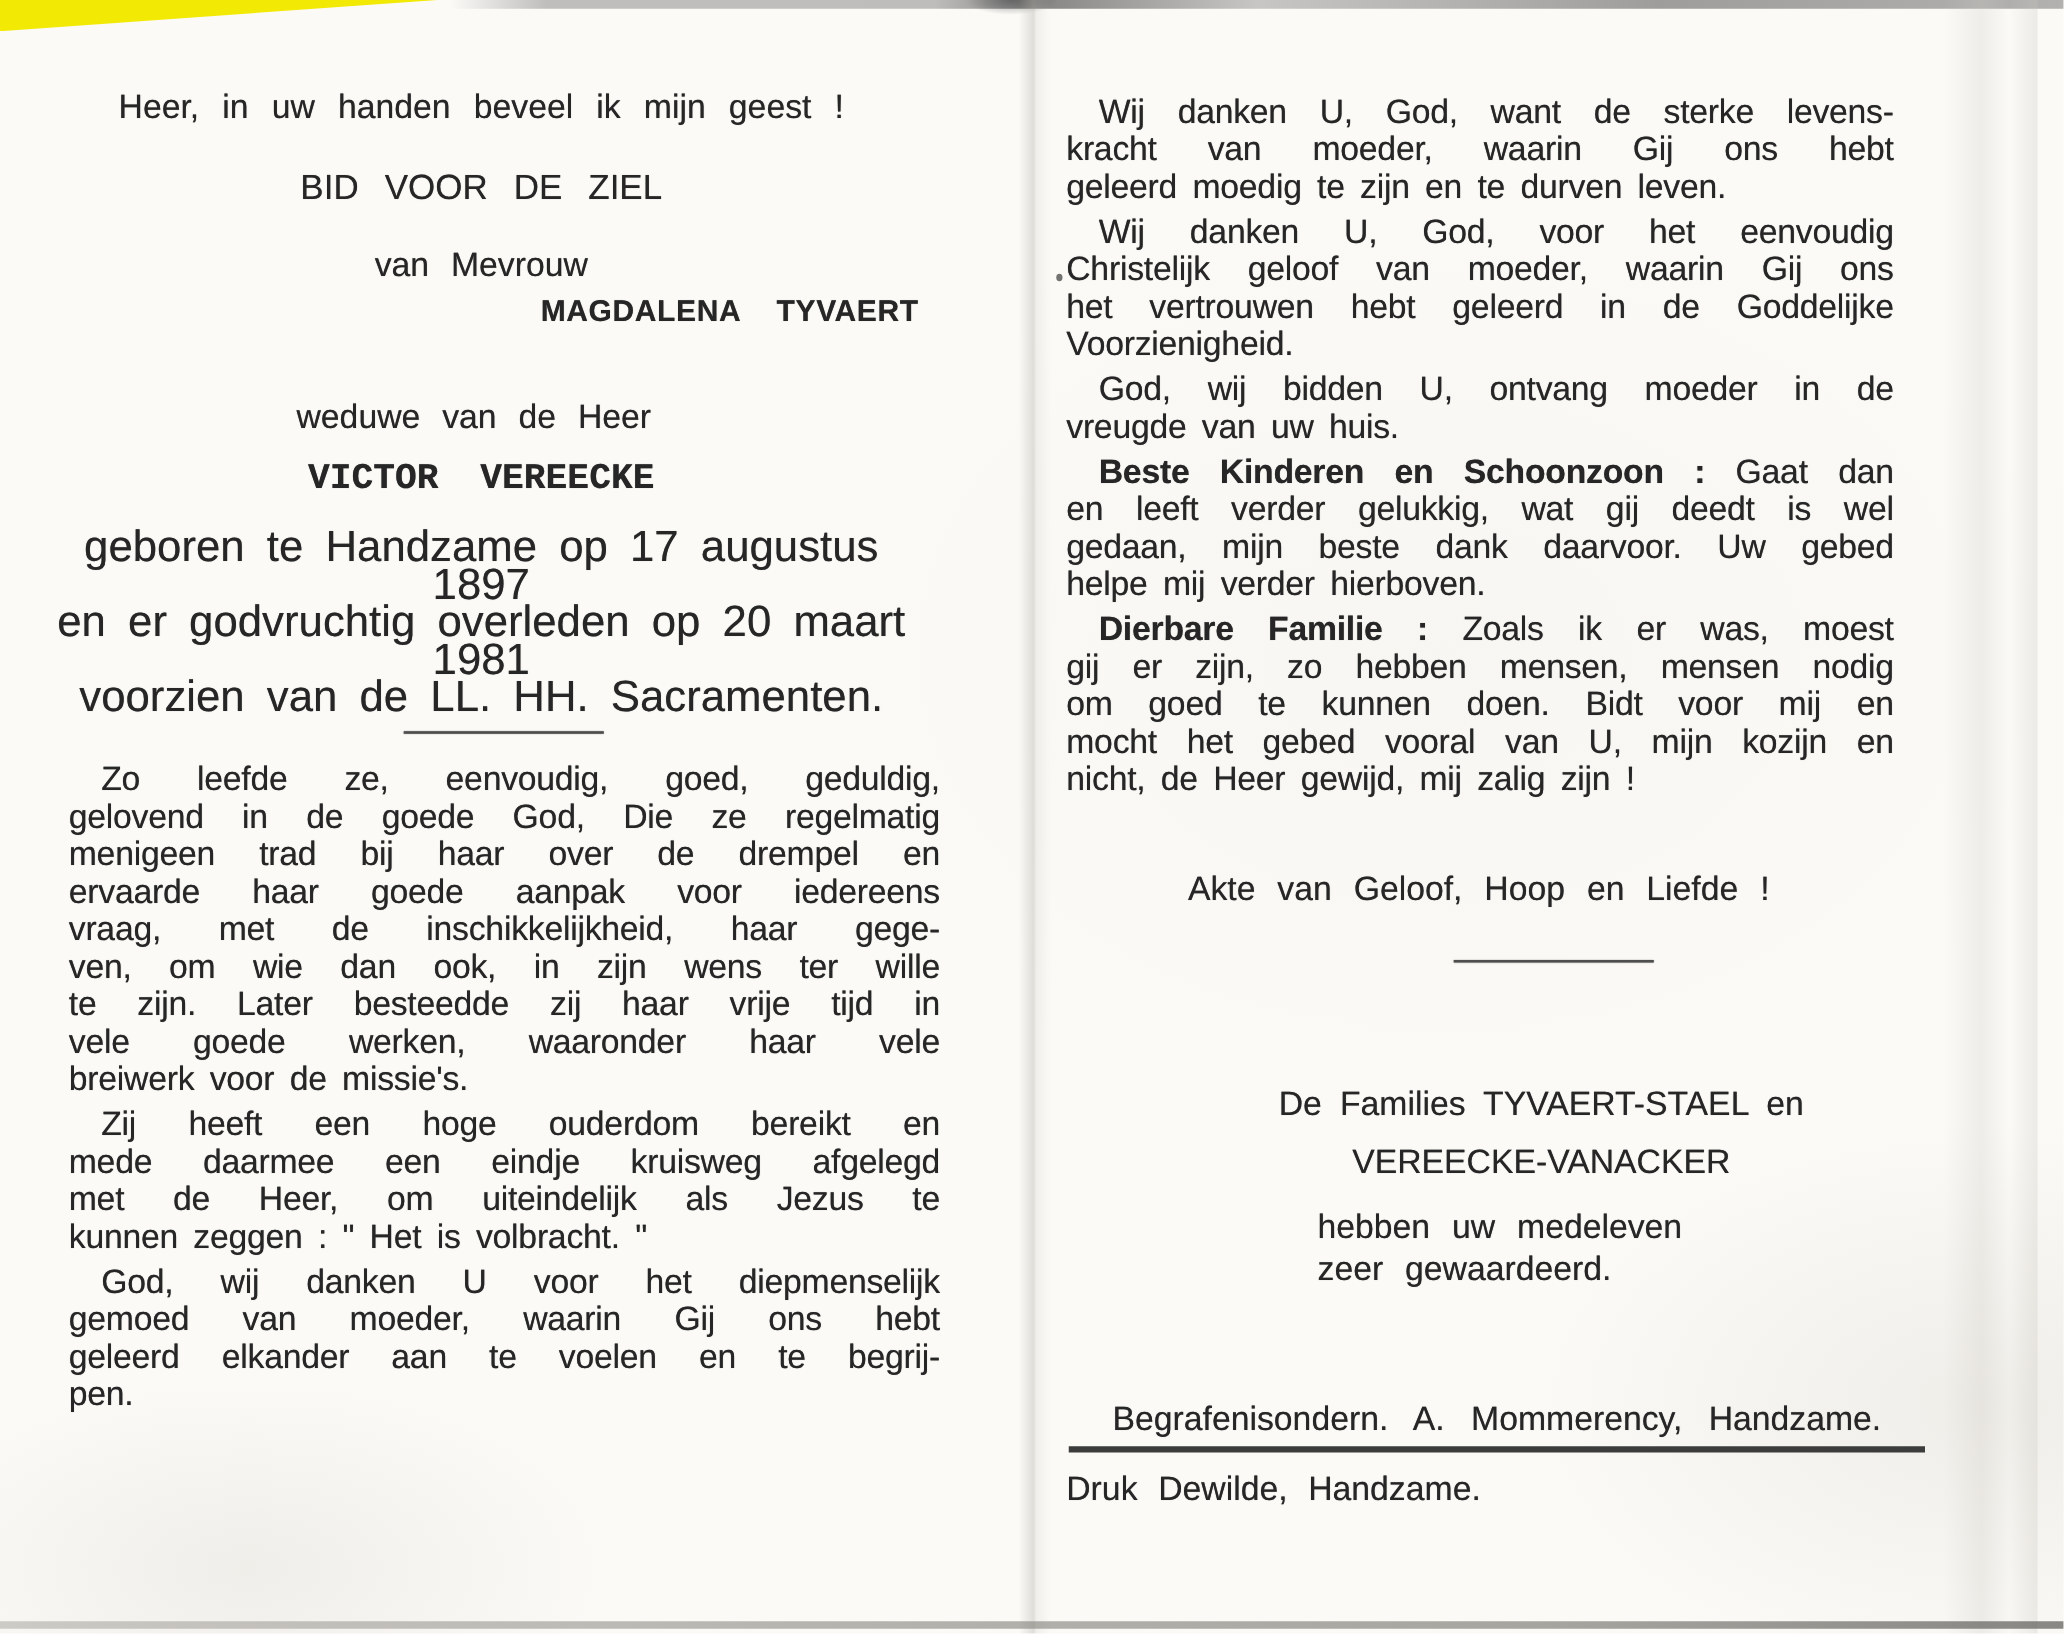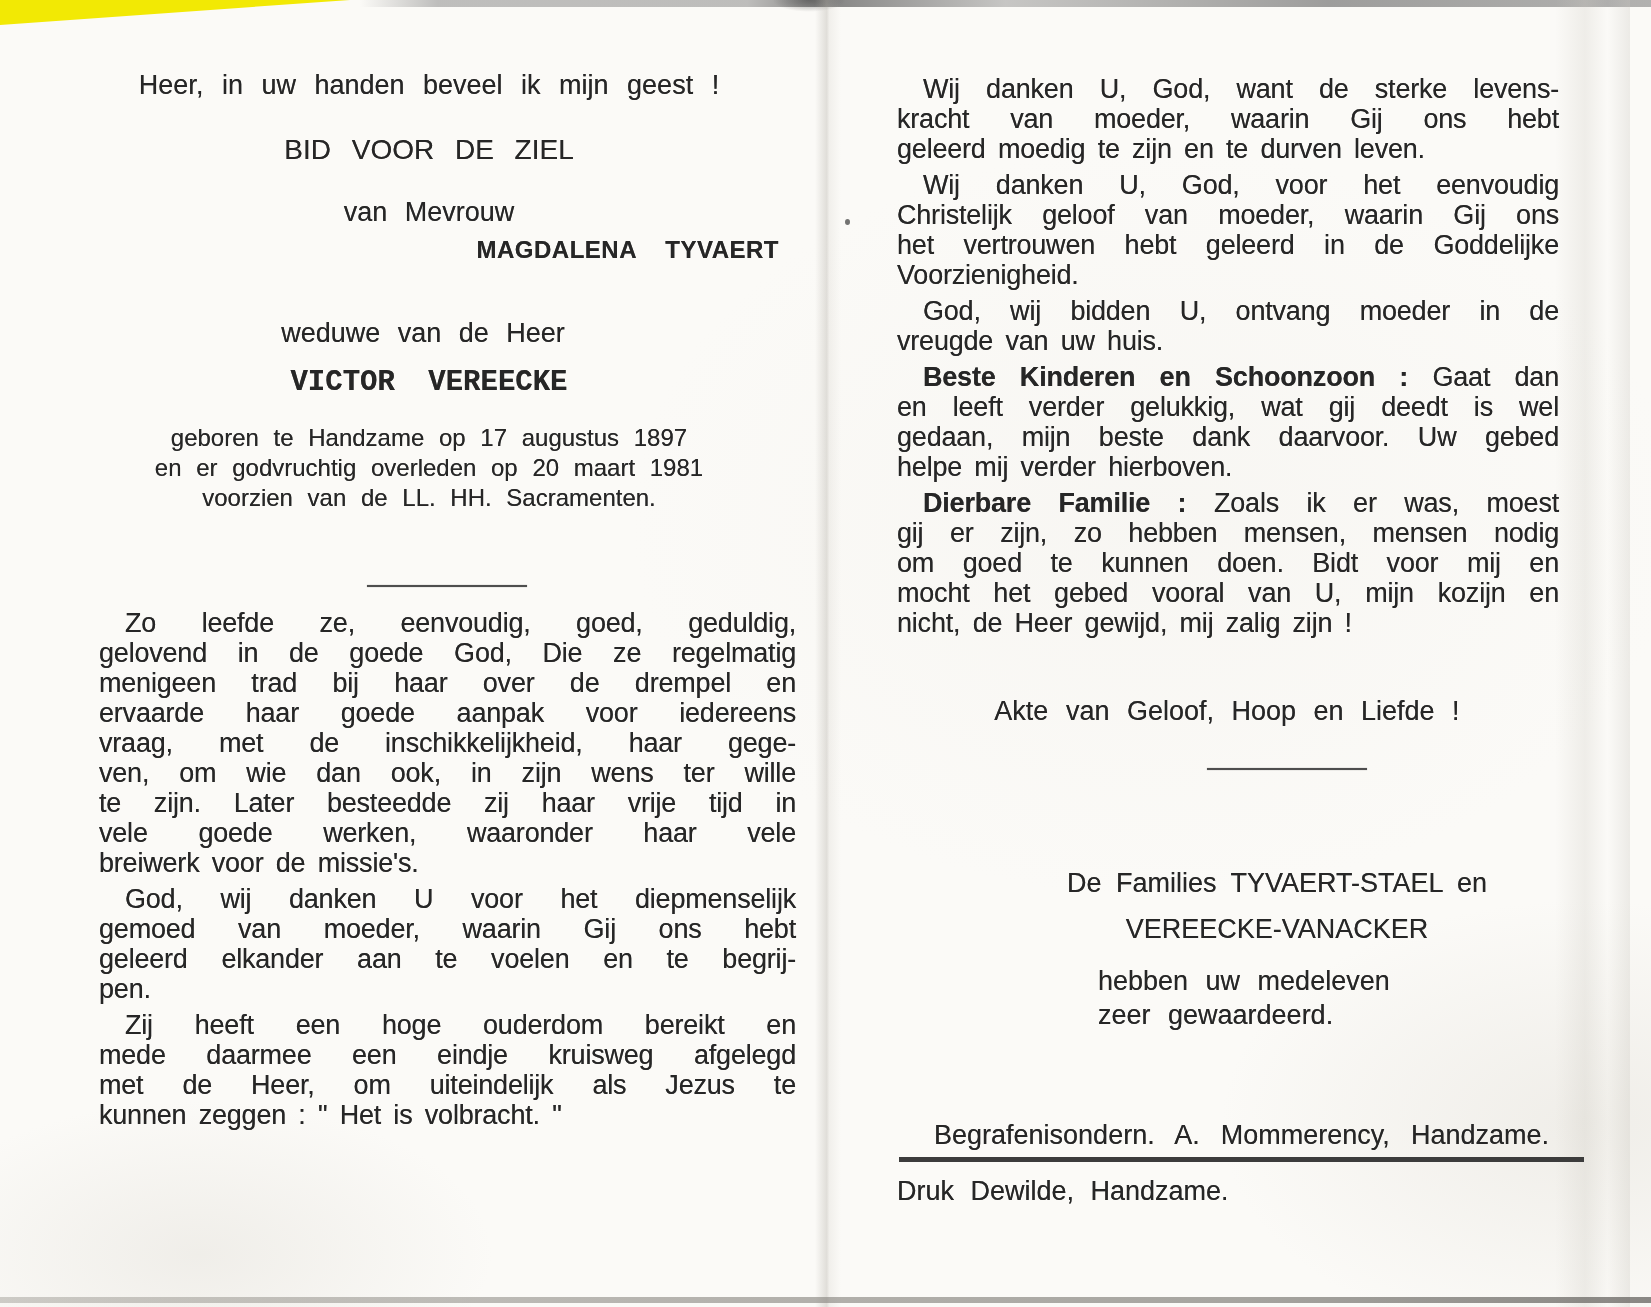--- a/index.html
+++ b/index.html
@@ -28,21 +28,21 @@
       rgba(205,201,193,0.22) 55%, transparent); }
   .right-streak { position:absolute; left:1555px; top:0; width:75px; height:100%;
     background:linear-gradient(90deg, transparent, rgba(206,203,195,0.28) 40%,
       transparent 70%, rgba(201,198,190,0.3)); }
   .bottom-edge { position:absolute; left:0; bottom:4px; width:100%; height:6px;
     background:linear-gradient(90deg, rgba(152,149,142,0.45), rgba(136,133,127,0.6) 40%,
       rgba(121,119,113,0.65) 75%, rgba(100,98,94,0.75)); }
   .speck { position:absolute; left:845px; top:219px; width:5px; height:6px;
     border-radius:50%; background:rgba(70,70,70,0.75); }
 
-  .page { position:absolute; top:0; height:970px;margin-left:44px; }
+  .page { position:absolute; top:0; height:970px; }
   .page-left  { left:0; width:828px; }
   .page-right { left:828px; width:823px; }
 
   .abs { position:absolute; }
 
   
   .jline { text-align:justify; text-align-last:justify; }
   .jline.last { text-align-last:left; }
   .indent { text-indent:26px; }
   .bodytxt { font-size:27px; line-height:30px; word-spacing:5px; letter-spacing:-0.2px; }
@@ -56,21 +56,21 @@
     font-size:28px; word-spacing:13px; }
   .van { left:35px; top:197px; width:700px; text-align:center;
     font-size:27px; word-spacing:10px; }
   .name { left:35px; top:236px; width:700px; text-align:right; margin:0;
     font-size:24px; font-weight:bold; word-spacing:22px; letter-spacing:0.5px; }
   .weduwe { left:29px; top:318px; width:700px; text-align:center;
     font-size:27px; word-spacing:10px; }
   .spouse { left:35px; top:366px; width:700px; text-align:center;
     font-size:29px; font-weight:bold; word-spacing:16px;font-family:Liberation Mono, monospace; }
   .vitals { left:35px; top:423px; width:700px; }
-  .vitals-line { text-align:center; font-size:24px; line-height:30px; word-spacing:8px; }
+  .vitals-line { text-align:center; font-size:35px; line-height:30px; word-spacing:8px; }
 
   .divider { height:2px; background:#4e4e4e; box-shadow:0 0 1px rgba(80,80,80,0.8); }
   .divider-left  { left:323px; top:585px; width:160px; }
   .divider-right { left:335px; top:768px; width:160px; }
 
   .body-block-left  { left:55px; top:608px; width:697px; }
   .para-block-right { left:25px; top:74px;  width:662px; }
 
   
   .akte { left:25px; top:696px; width:660px; text-align:center;
@@ -119,30 +119,30 @@
         <div class="jline">gelovend in de goede God, Die ze regelmatig</div>
         <div class="jline">menigeen trad bij haar over de drempel en</div>
         <div class="jline">ervaarde haar goede aanpak voor iedereens</div>
         <div class="jline">vraag, met de inschikkelijkheid, haar gege-</div>
         <div class="jline">ven, om wie dan ook, in zijn wens ter wille</div>
         <div class="jline">te zijn. Later besteedde zij haar vrije tijd in</div>
         <div class="jline">vele goede werken, waaronder haar vele</div>
         <div class="jline last">breiwerk voor de missie's.</div>
       </div>
       <div class="para">
+        <div class="jline indent">Zij heeft een hoge ouderdom bereikt en</div>
+        <div class="jline">mede daarmee een eindje kruisweg afgelegd</div>
+        <div class="jline">met de Heer, om uiteindelijk als Jezus te</div>
+        <div class="jline last">kunnen zeggen : " Het is volbracht. "</div>
+      </div>
+      <div class="para">
         <div class="jline indent">God, wij danken U voor het diepmenselijk</div>
         <div class="jline">gemoed van moeder, waarin Gij ons hebt</div>
         <div class="jline">geleerd elkander aan te voelen en te begrij-</div>
         <div class="jline last">pen.</div>
-      </div>
-      <div class="para">
-        <div class="jline indent">Zij heeft een hoge ouderdom bereikt en</div>
-        <div class="jline">mede daarmee een eindje kruisweg afgelegd</div>
-        <div class="jline">met de Heer, om uiteindelijk als Jezus te</div>
-        <div class="jline last">kunnen zeggen : " Het is volbracht. "</div>
       </div>
     </div>
   </section>
 
   <section class="page page-right">
     <div class="abs para-block-right bodytxt">
       <div class="para">
         <div class="jline indent">Wij danken U, God, want de sterke levens-</div>
         <div class="jline">kracht van moeder, waarin Gij ons hebt</div>
         <div class="jline last">geleerd moedig te zijn en te durven leven.</div>

